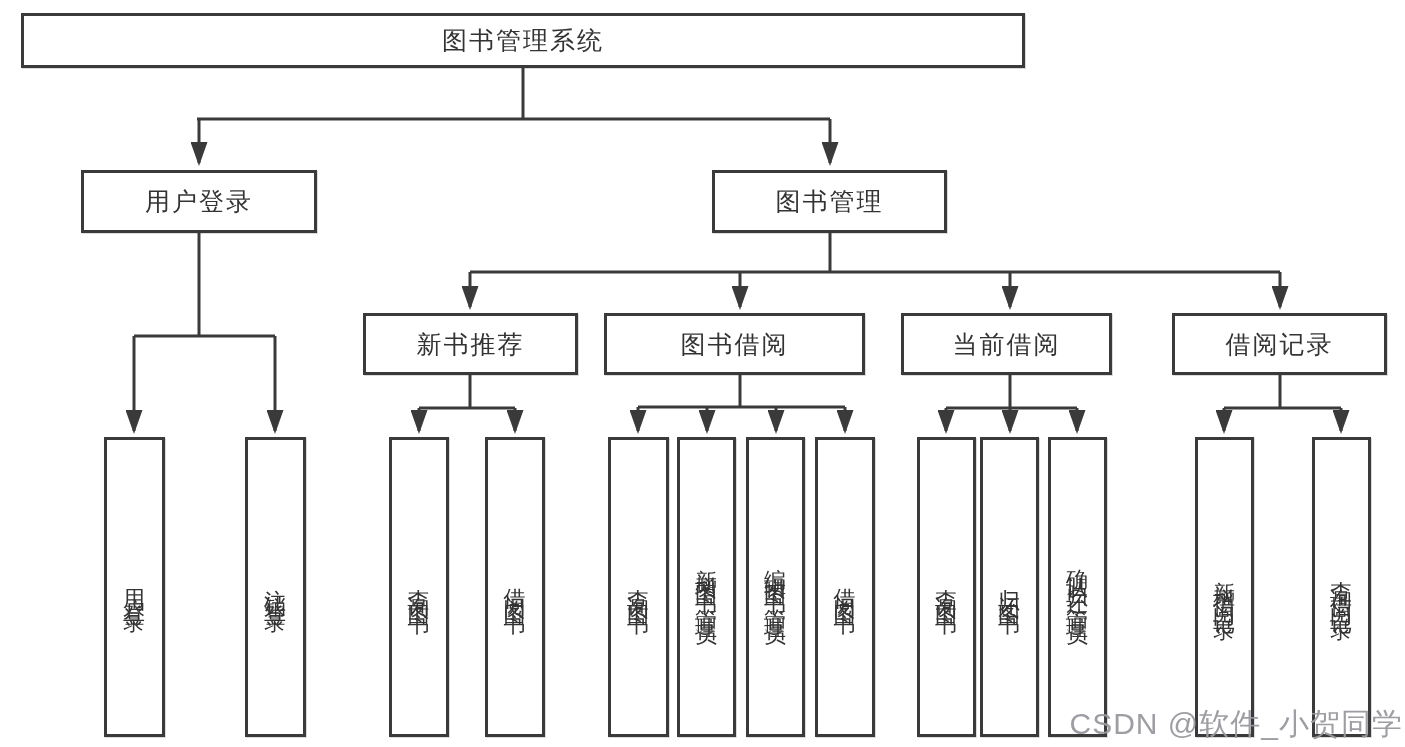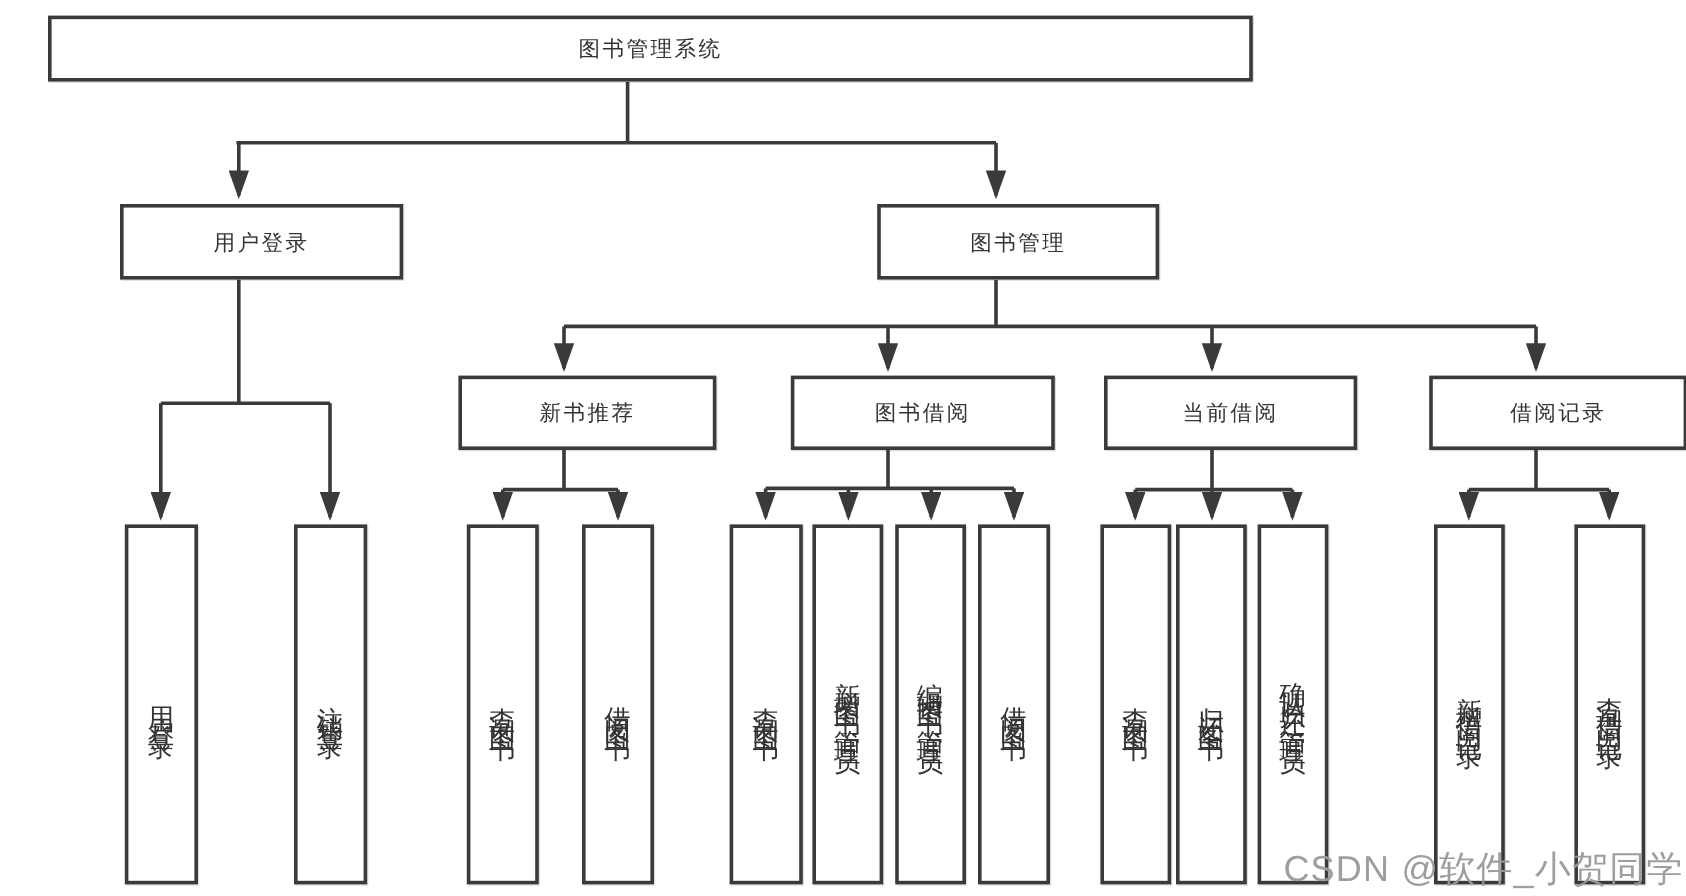--- a/index.html
+++ b/index.html
@@ -29,24 +29,23 @@
     position: absolute;
     box-sizing: border-box;
     background: #ffffff;
     border: 3px solid #3a3a3a;
     display: flex;
     align-items: center;
     justify-content: center;
     box-shadow: 1px 1px 0 rgba(60,60,60,0.18);
   }
   .hnode {
-    font-size: 18px;
+    font-size: 25px;
     letter-spacing: 2px;
     white-space: nowrap;
-    margin-left: 19px;
   }
   .vnode {
     top: 437px;
     height: 300px;
     font-size: 22px;
   }
   .vnode .vtext {
     writing-mode: vertical-rl;
     text-orientation: mixed;
     letter-spacing: 8px;
@@ -129,21 +128,21 @@
   <div class="node hnode lvl1" style="left:81px; width:236px;">
     <span>用户登录</span>
   </div>
   <div class="node hnode lvl2" style="left:363px; width:215px;">
     <span>新书推荐</span>
   </div>
 
   <div class="node hnode lvl1" style="left:712px; width:235px;">
     <span>图书管理</span>
   </div>
-  <div class="node hnode lvl2" style="left:640px; width:220px;">
+  <div class="node hnode lvl2" style="left:604px; width:261px;">
     <span>图书借阅</span>
   </div>
   <div class="node hnode lvl2" style="left:901px; width:211px;">
     <span>当前借阅</span>
   </div>
   <div class="node hnode lvl2" style="left:1172px; width:215px;">
     <span>借阅记录</span>
   </div>
 
   <div class="node vnode" style="left:104px; width:61px;">

